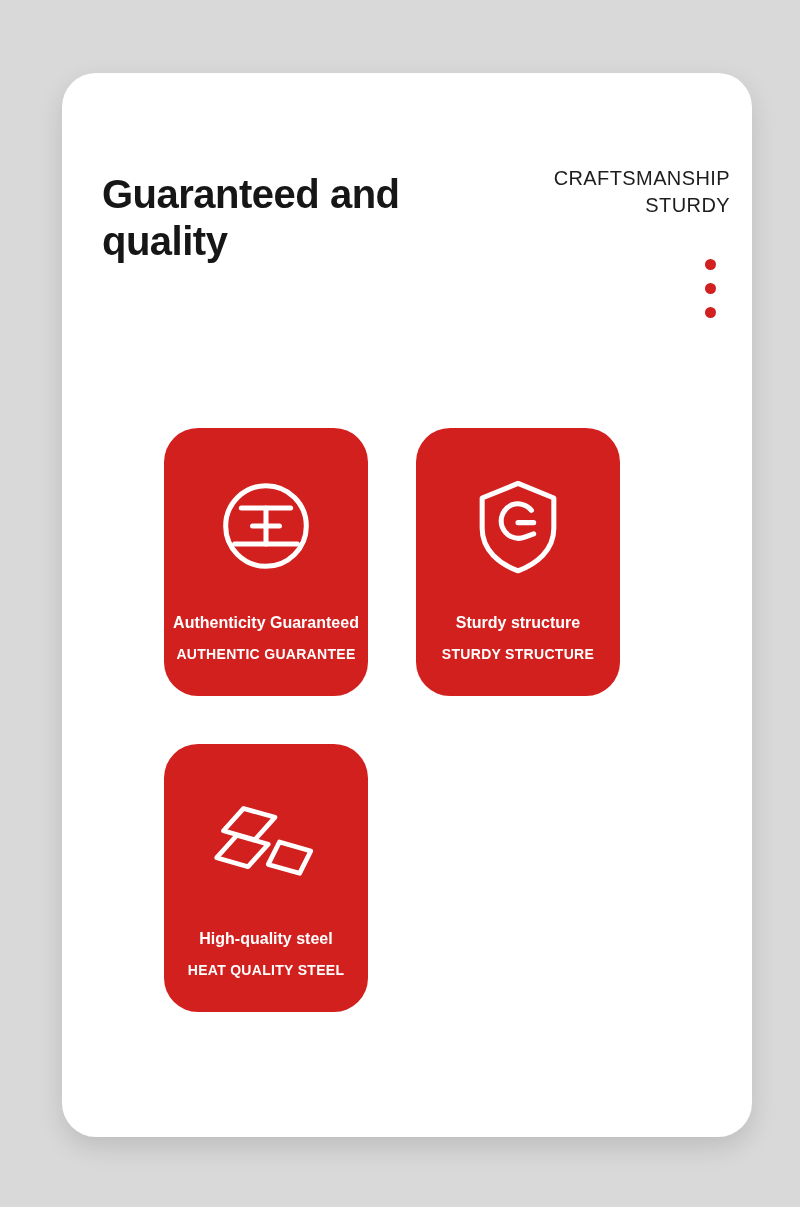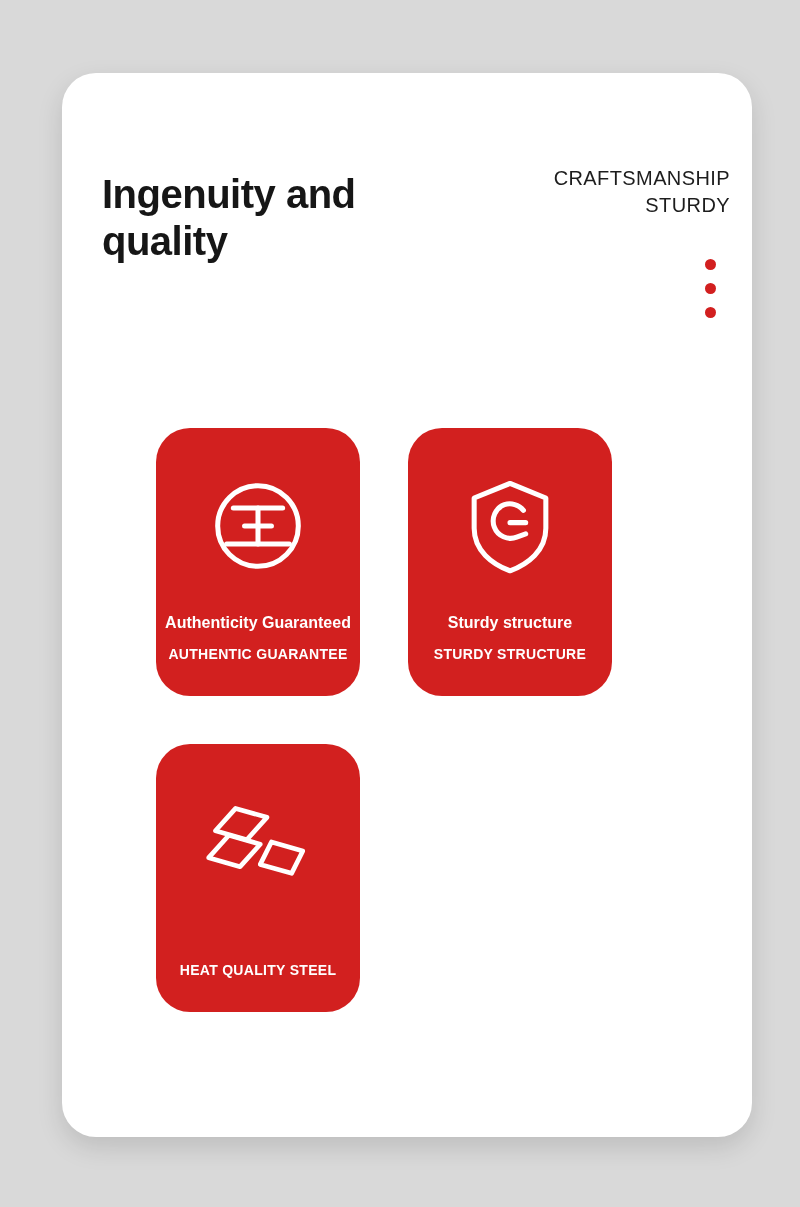--- a/index.html
+++ b/index.html
@@ -58,21 +58,21 @@
     gap: 13px;
   }
   .dot {
     width: 11px;
     height: 11px;
     border-radius: 50%;
     background: #d21f1f;
   }
   .grid {
     position: absolute;
-    left: 94px;
+    left: 102px;
     top: 355px;
     width: 510px;
     display: grid;
     grid-template-columns: 204px 204px;
     grid-template-rows: 268px 268px;
     column-gap: 92px;
     row-gap: 62px;
     gap: 48px;
   }
   .tile {
@@ -121,21 +121,21 @@
     letter-spacing: 0.3px;
     white-space: nowrap;
   }
 </style>
 </head>
 <body>
 
 <div class="stage">
   <div class="card">
 
-    <div class="headline">Ingenuity and quality</div>
+    <div class="headline">Guaranteed and quality</div>
 
     <div class="eyebrow">
       <div>CRAFTSMANSHIP</div>
       <div>STURDY</div>
     </div>
 
     <div class="dots">
       <div class="dot"></div>
       <div class="dot"></div>
       <div class="dot"></div>
@@ -170,19 +170,20 @@
       </div>
 
       <div class="tile">
         <div class="tile-icon">
           <svg viewBox="0 0 100 100" fill="none" stroke="#ffffff" stroke-width="4.2" stroke-linecap="round" stroke-linejoin="round">
             <path d="M30 20 L58 28 L40 48 L12 40 Z"></path>
             <path d="M24 44 L52 52 L34 72 L6 64 Z"></path>
             <path d="M62 50 L90 58 L80 78 L52 70 Z"></path>
           </svg>
         </div>
+        <div class="tile-title">High-quality steel</div>
         <div class="tile-sub">HEAT QUALITY STEEL</div>
       </div>
 
 
     </div>
   </div>
 </div>
 
 </body></html>

